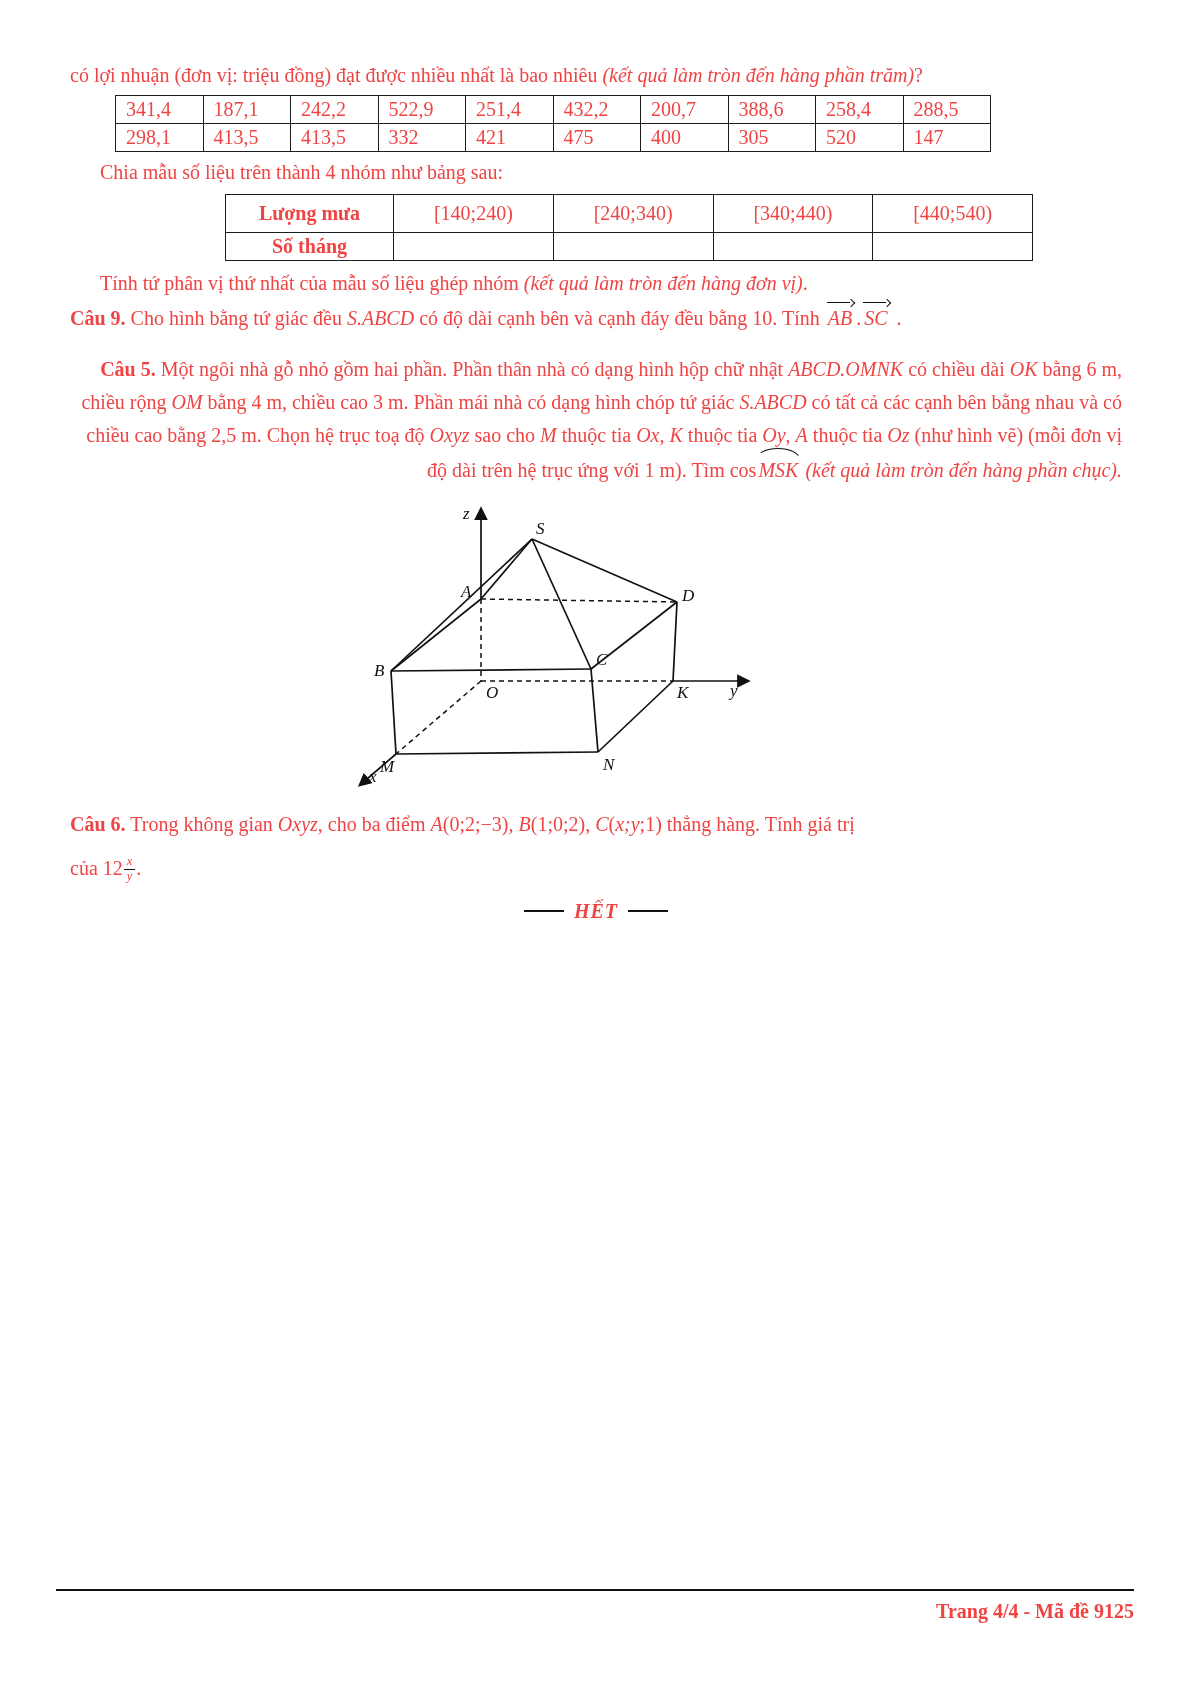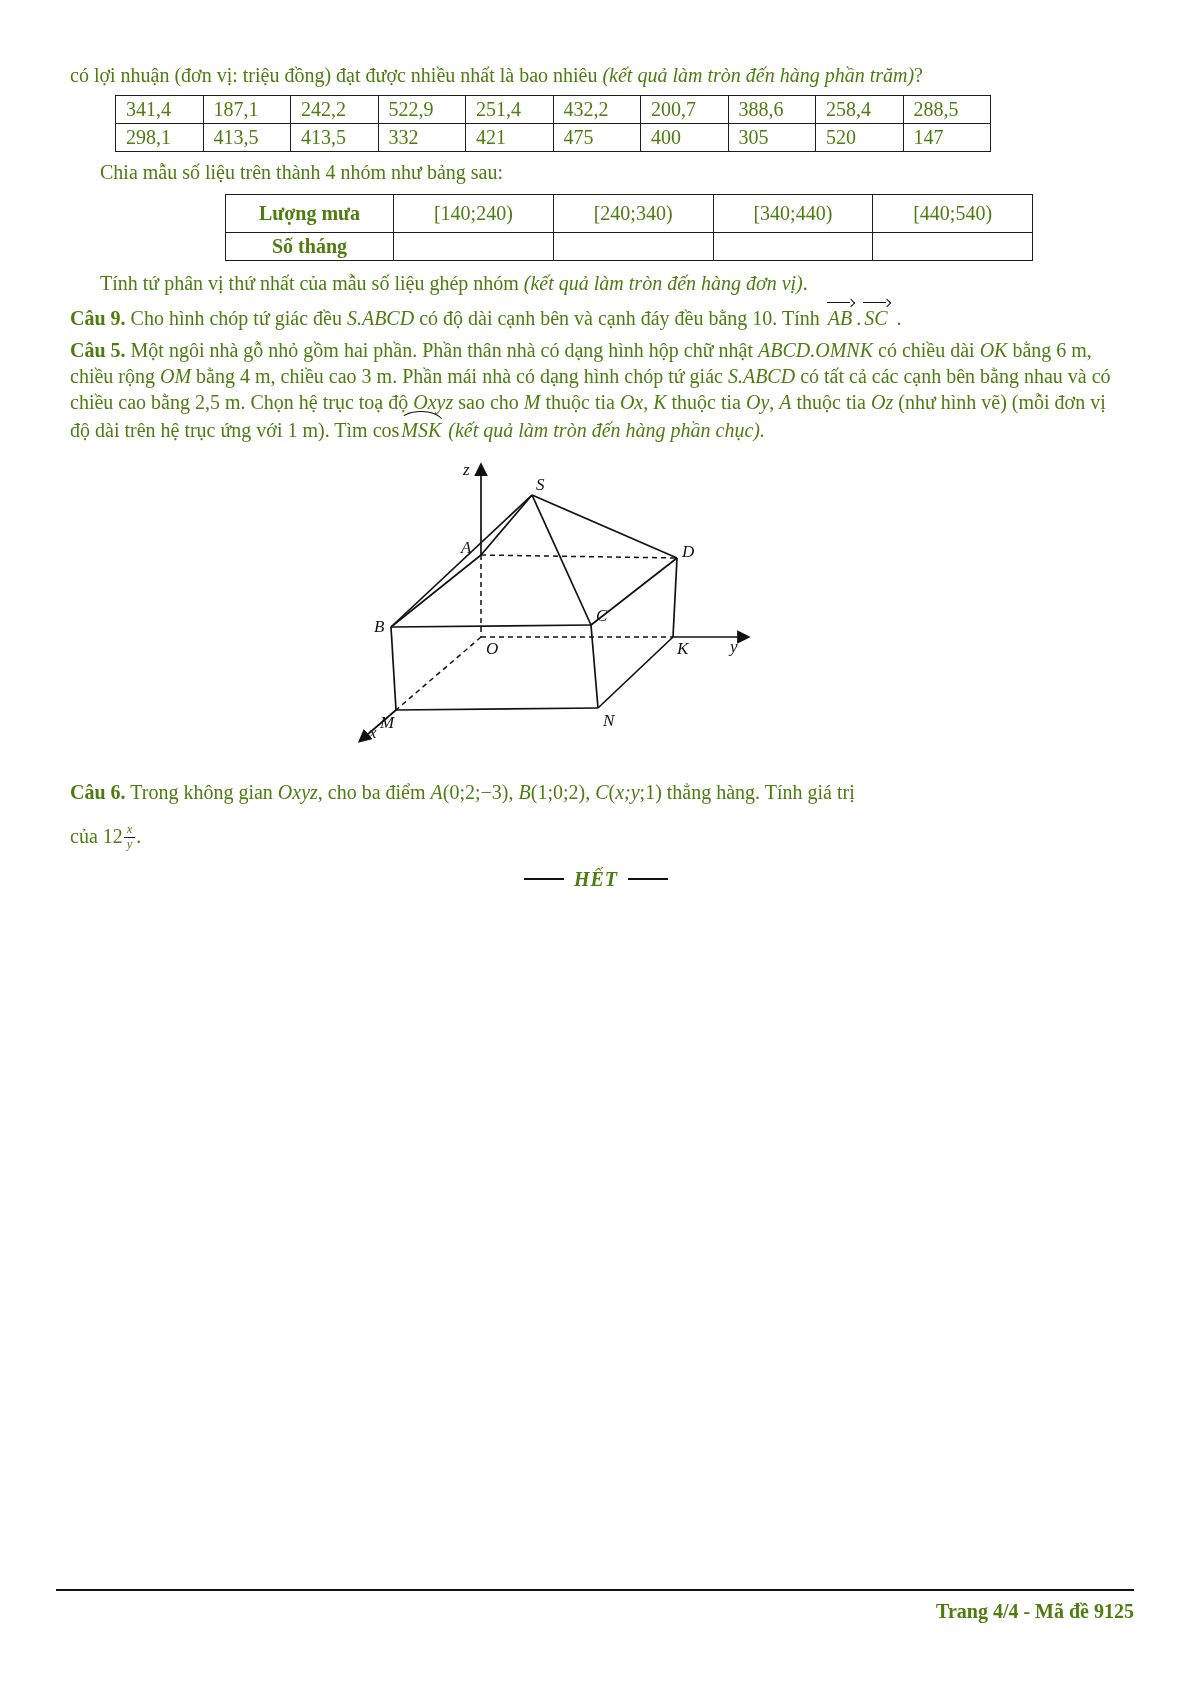--- a/index.html
+++ b/index.html
@@ -2,29 +2,29 @@
 <html><head>
 <meta charset="utf-8">
 <style>
   * { margin:0; padding:0; box-sizing:border-box; }
   html,body { background:#ffffff; }
   .page {
     position:relative;
     width:1192px; height:1685px;
     background:#ffffff;
     font-family:"Liberation Serif", serif;
-    color:#4d7c0f;
+    color:#ef4444;
     overflow:hidden;
   }
   .content { padding:60px 70px 0 70px; }
   .para { font-size:20px; line-height:30px; margin-bottom:2px; }
   .b { font-weight:bold; }
   .it { font-style:italic; }
   .indent { padding-left:30px; }
-  .q5 { line-height:26px; margin-top:4px; }
+  .q5 { line-height:33px; margin-top:20px;text-align:right; }
 
   
   table { border-collapse:collapse; table-layout:fixed; }
   td { border:1.6px solid #1d1d1d; font-size:20px; }
   .tbl1 { margin:5px 0 5px 45px; width:876px; }
   .tbl1 td { height:28px; padding:1px 0 1px 10px; text-align:left; }
   .tbl2 { margin:7px 0 7px 155px; width:808px; }
   .tbl2 td { text-align:center; }
   .tbl2 .hrow td { height:38px; }
   .tbl2 .vrow td { height:28px; }
@@ -43,21 +43,21 @@
                  border-radius:50% / 100% 100% 0 0; }
 
   
   .supfrac { display:inline-flex; flex-direction:column; align-items:center;
              font-size:12.5px; line-height:1.1; vertical-align:10px; font-style:italic; margin:0 1px; }
   .supfrac .num { border-bottom:1.2px solid #111; padding:0 3px 0 3px; }
 
   .figure { margin:10px 0 2px 266px; width:440px; }
   .figure svg text { font-family:"Liberation Serif", serif; font-style:italic; font-size:17px; fill:#111; }
 
-  .q6 { margin-top:20px; }
+  .q6 { margin-top:8px; }
   .q6line2 { margin-top:14px; }
 
   .endmark { margin-top:16px; text-align:center; font-size:20px; }
   .endmark .dash { display:inline-block; width:40px; border-top:2px solid #111; vertical-align:6px; margin:0 10px; }
   .endmark .endtext { font-weight:bold; font-style:italic; letter-spacing:1px; }
 
   .footer { position:absolute; left:56px; right:58px; bottom:62px;
             border-top:2.2px solid #111; padding-top:9px; text-align:right;
             font-weight:bold; font-size:20px; }
 </style>
@@ -115,21 +115,21 @@
         <td></td>
         <td></td>
         <td></td>
         <td></td>
       </tr>
     </tbody>
       </table>
 
     <p class="para indent"><span>Tính tứ phân vị thứ nhất của mẫu số liệu ghép nhóm </span><span class="it">(kết quả làm tròn đến hàng đơn vị)</span><span>.</span></p>
 
-    <p class="para" style="margin-top:4px"><span class="b">Câu 9.</span><span> Cho hình chóp tứ giác đều </span><span class="it">S.ABCD</span><span> có độ dài cạnh bên và cạnh đáy đều bằng 10. Tính </span><span class="vec"><span>AB</span></span><span>.</span><span class="vec"><span>SC</span></span><span> .</span></p>
+    <p class="para" style="margin-top:4px"><span class="b">Câu 9.</span><span> Cho hình bằng tứ giác đều </span><span class="it">S.ABCD</span><span> có độ dài cạnh bên và cạnh đáy đều bằng 10. Tính </span><span class="vec"><span>AB</span></span><span>.</span><span class="vec"><span>SC</span></span><span> .</span></p>
 
     <p class="para q5"><span class="b">Câu 5.</span><span> Một ngôi nhà gỗ nhỏ gồm hai phần. Phần thân nhà có dạng hình hộp chữ nhật </span><span class="it">ABCD.OMNK</span><span> có chiều dài </span><span class="it">OK</span><span> bằng 6 m, chiều rộng </span><span class="it">OM</span><span> bằng 4 m, chiều cao 3 m. Phần mái nhà có dạng hình chóp tứ giác </span><span class="it">S.ABCD</span><span> có tất cả các cạnh bên bằng nhau và có chiều cao bằng 2,5 m. Chọn hệ trục toạ độ </span><span class="it">Oxyz</span><span> sao cho </span><span class="it">M</span><span> thuộc tia </span><span class="it">Ox</span><span>, </span><span class="it">K</span><span> thuộc tia </span><span class="it">Oy</span><span>, </span><span class="it">A</span><span> thuộc tia </span><span class="it">Oz</span><span> (như hình vẽ) (mỗi đơn vị độ dài trên hệ trục ứng với 1 m). Tìm cos</span><span class="hat"><span>MSK</span></span><span> </span><span class="it">(kết quả làm tròn đến hàng phần chục).</span></p>
 
     <div class="figure">
       <svg width="440" height="300" viewBox="0 0 440 300">
         <defs>
           <marker id="ah" viewBox="0 0 10 10" refX="8" refY="5" markerWidth="8" markerHeight="8" orient="auto">
             <path d="M0,0 L10,5 L0,10 z" fill="#111"></path>
           </marker>
         </defs>

